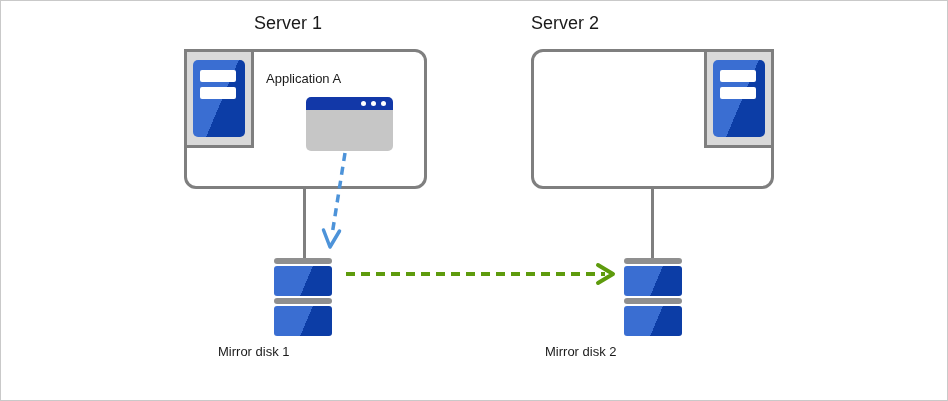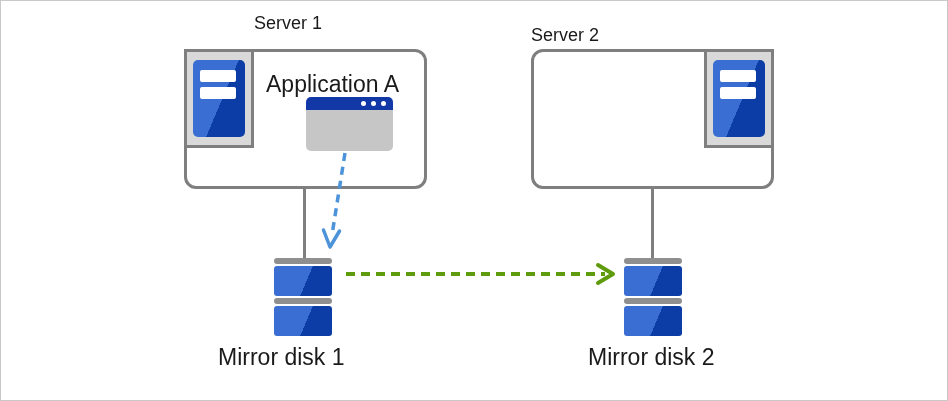--- a/index.html
+++ b/index.html
@@ -8,21 +8,21 @@
     position:relative;
     width:948px; height:401px;
     background:#ffffff;
     border:1px solid #c9c9c9;
     font-family:"Liberation Sans", sans-serif;
     color:#1a1a1a;
     overflow:hidden;
   }
   .label { position:absolute; text-align:left; white-space:nowrap; }
   .server-title { font-size:18px; }
-  .small-label { font-size:23px; }
+  .small-label { font-size:13px; }
 
   .server-box {
     position:absolute;
     width:243px; height:140px;
     border:3px solid #7f7f7f;
     border-radius:12px;
     background:#ffffff;
   }
   #server1-box { left:183px; top:48px; }
   #server2-box { left:530px; top:48px; }
@@ -79,24 +79,24 @@
   .disk-bar {
     width:58px; height:6px; background:#8f8f8f; border-radius:3px;
   }
   .disk-block {
     width:58px; height:30px; margin-top:2px; margin-bottom:2px;
     border-radius:3px;
     background:linear-gradient(113deg, #3a6ed2 55%, #0c3da6 55%);
   }
 
   #server1-label { left:253px; top:12px; width:173px; }
-  #server2-label { left:530px; top:12px; width:173px;margin-top:12px; }
+  #server2-label { left:530px; top:12px; width:173px; }
   #app-label     { left:265px; top:70px; width:140px; }
   #disk1-label   { left:217px; top:343px; width:160px; }
-  #disk2-label   { left:587px; top:343px; width:160px; }
+  #disk2-label   { left:544px; top:343px; width:160px; }
   #mirroring-label { left:397px; top:286px; width:150px; }
 
   svg.overlay {
     position:absolute; left:0; top:0; width:948px; height:401px;
     z-index:4; pointer-events:none;
   }
 </style>
 </head>
 <body>
 

